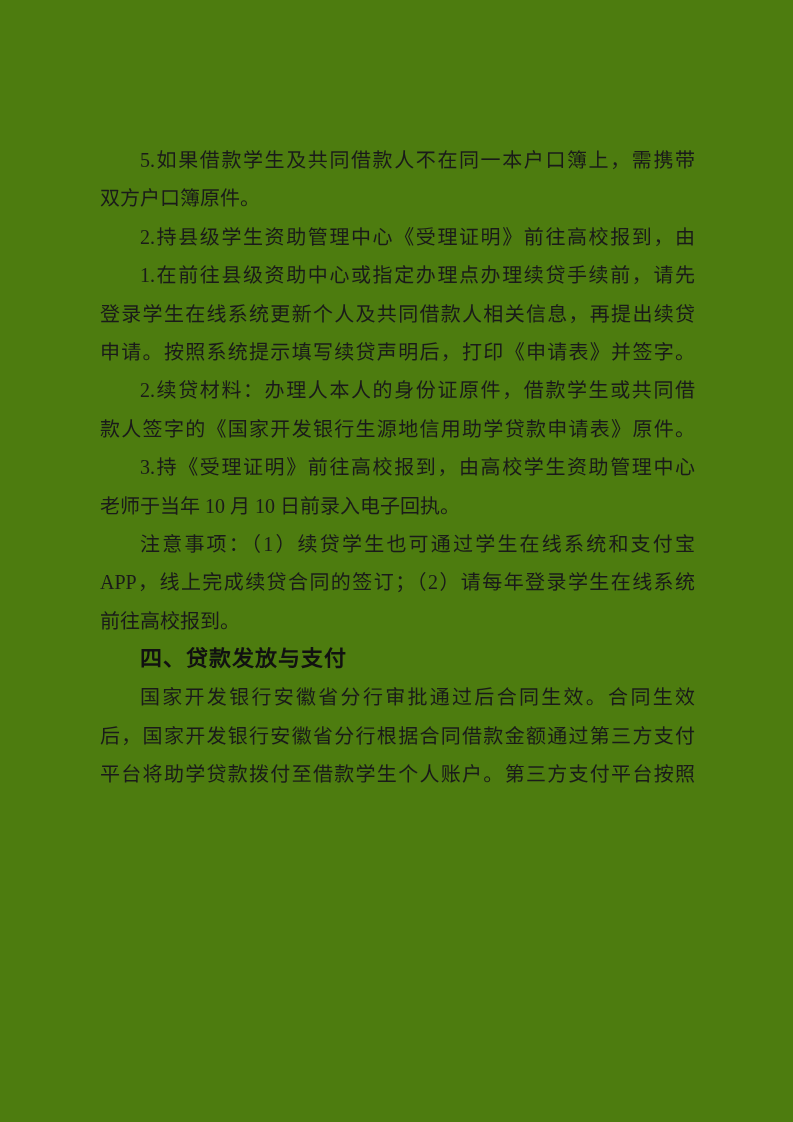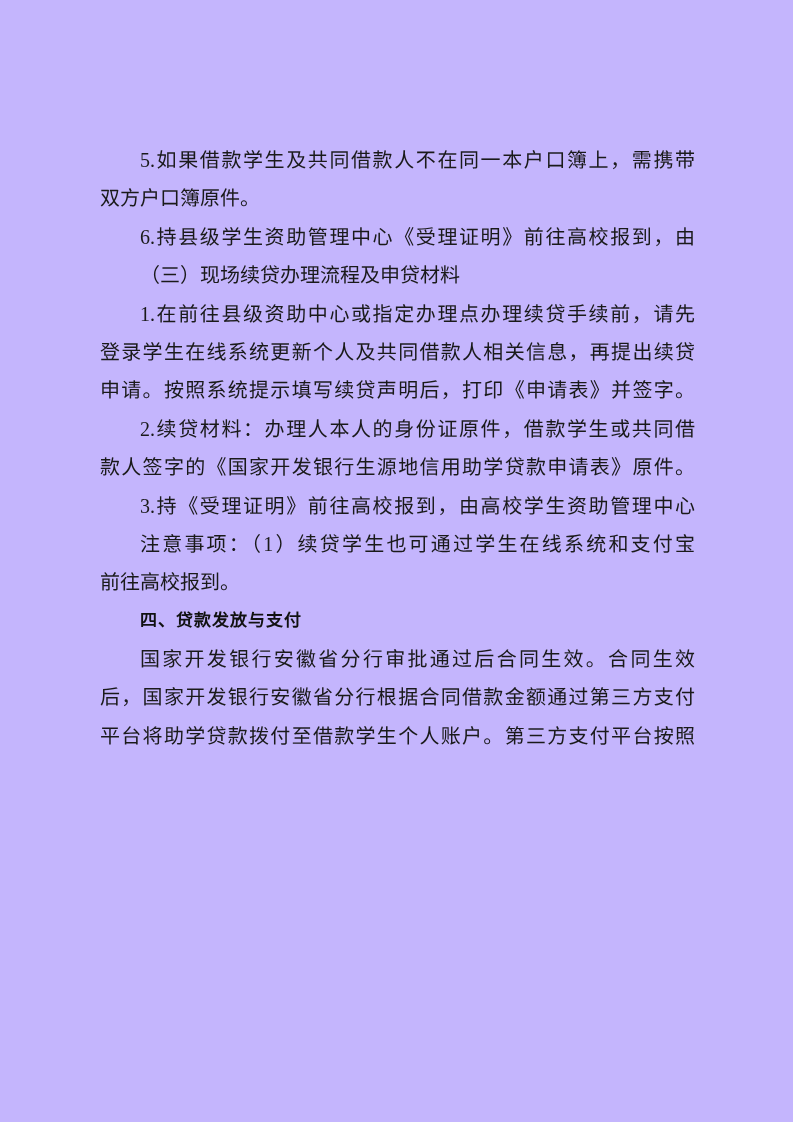--- a/index.html
+++ b/index.html
@@ -4,21 +4,21 @@
 <style>
   html, body {
     margin: 0;
     padding: 0;
     background: #ffffff;
   }
   .page {
     position: relative;
     width: 793px;
     height: 1122px;
-    background: #c4b5fd;
+    background: #4d7c0f;
     overflow: hidden;
   }
   .content {
     position: absolute;
     left: 100px;
     top: 141px;
     width: 595px;
     font-family: "Liberation Serif", "DejaVu Serif", serif;
     font-size: 20px;
     color: #1a1a1a;
@@ -41,54 +41,53 @@
   .line.natural {
     text-align: right;
     text-align-last: left;
   }
   .line.indent {
     text-indent: 40px;
   }
   .para.heading .line {
     font-family: "Liberation Sans", "DejaVu Sans", sans-serif;
     font-weight: 700;
-    font-size: 17px;
+    font-size: 22px;
     color: #111111;
     letter-spacing: 1px;
   }
 </style>
 </head>
 <body>
 
 <div class="page">
   <div class="content" id="doc-content">
       <div class="para">
         <div class="line just indent">5.如果借款学生及共同借款人不在同一本户口簿上，需携带</div>
         <div class="line natural">双方户口簿原件。</div>
       </div>
       <div class="para">
-        <div class="line just indent">6.持县级学生资助管理中心《受理证明》前往高校报到，由</div>
-      </div>
-      <div class="para">
-        <div class="line natural indent">（三）现场续贷办理流程及申贷材料</div>
+        <div class="line just indent">2.持县级学生资助管理中心《受理证明》前往高校报到，由</div>
       </div>
       <div class="para">
         <div class="line just indent">1.在前往县级资助中心或指定办理点办理续贷手续前，请先</div>
         <div class="line just">登录学生在线系统更新个人及共同借款人相关信息，再提出续贷</div>
         <div class="line just">申请。按照系统提示填写续贷声明后，打印《申请表》并签字。</div>
       </div>
       <div class="para">
         <div class="line just indent">2.续贷材料：办理人本人的身份证原件，借款学生或共同借</div>
         <div class="line just">款人签字的《国家开发银行生源地信用助学贷款申请表》原件。</div>
       </div>
       <div class="para">
         <div class="line just indent">3.持《受理证明》前往高校报到，由高校学生资助管理中心</div>
+        <div class="line natural">老师于当年 10 月 10 日前录入电子回执。</div>
       </div>
       <div class="para">
         <div class="line just indent">注意事项：（1）续贷学生也可通过学生在线系统和支付宝</div>
+        <div class="line just">APP，线上完成续贷合同的签订；（2）请每年登录学生在线系统</div>
         <div class="line natural">前往高校报到。</div>
       </div>
       <div class="para heading">
         <div class="line natural indent">四、贷款发放与支付</div>
       </div>
       <div class="para">
         <div class="line just indent">国家开发银行安徽省分行审批通过后合同生效。合同生效</div>
         <div class="line just">后，国家开发银行安徽省分行根据合同借款金额通过第三方支付</div>
         <div class="line just">平台将助学贷款拨付至借款学生个人账户。第三方支付平台按照</div>
       </div>

